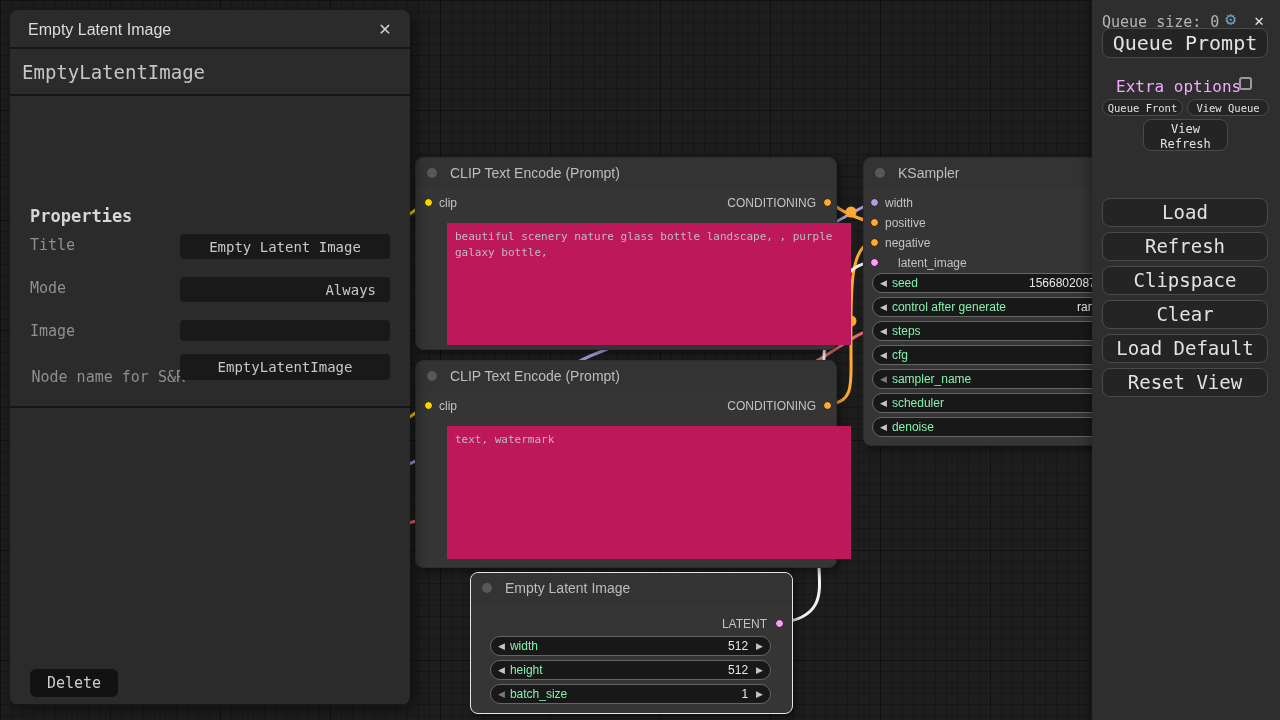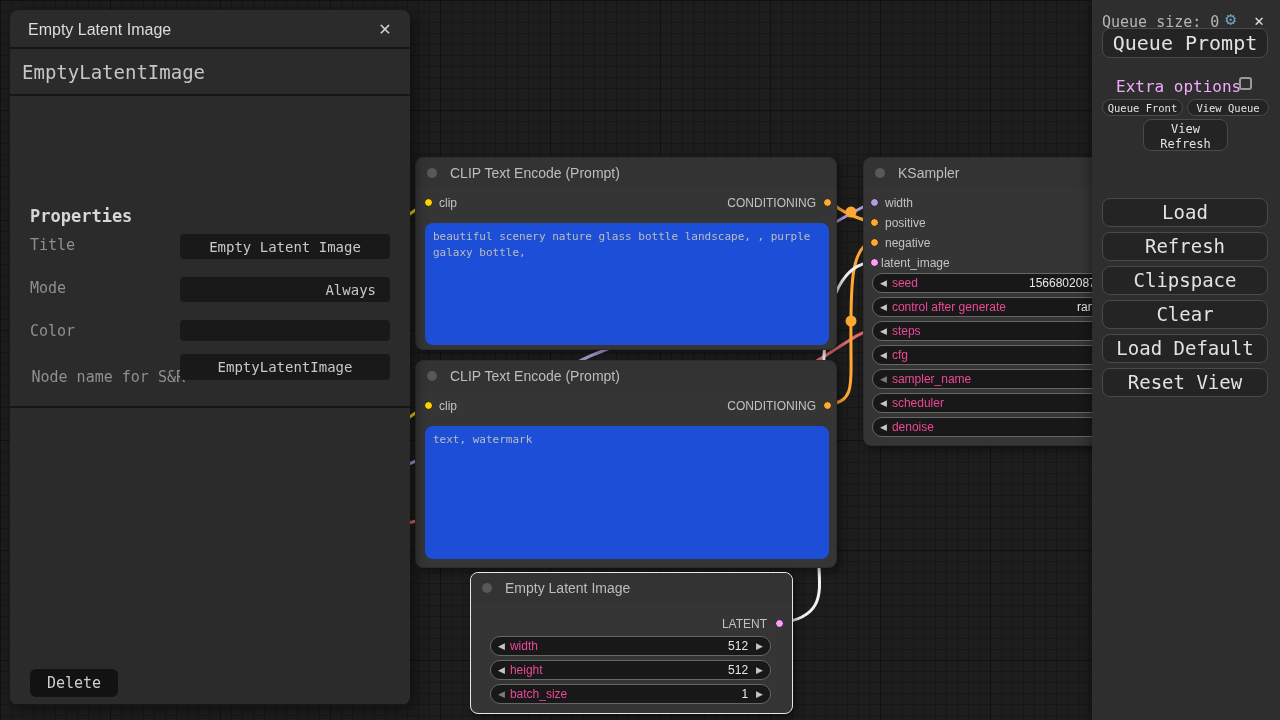--- a/index.html
+++ b/index.html
@@ -45,37 +45,37 @@
     border:1px solid #1a1a1a;
   }
   .port-label { position:absolute; font-size:12px; color:#c2c2c2; white-space:nowrap; }
   .port-label.right { text-align:right; }
   .c-clip  { background:#FFD500; }
   .c-cond  { background:#FFA931; }
   .c-model { background:#B39DDB; }
   .c-latent{ background:#FF9CF9; }
 
   .node-textarea {
-    position:absolute; background:#1d4ed8; border-radius:8px;
+    position:absolute; background:#be185d; border-radius:0;
     font-family:"DejaVu Sans Mono", monospace; font-size:11px; line-height:1.45;
     color:#bdbdbd; padding:6px 8px; resize:none; border:none; overflow:hidden;
-    white-space:pre-wrap; word-break:break-word;
+    white-space:pre-wrap; word-break:break-word;margin-left:22px;
   }
 
   .widget-row {
     position:absolute; height:20px; border-radius:10px;
     background:#181818; border:1px solid #666;
     display:flex; align-items:center; font-size:12px; color:#c9c9c9;
     font-family:"Liberation Sans", sans-serif;
   }
   .widget-row .arr { font-size:9px; color:#c5c5c5; line-height:1; }
   .widget-row .arr.dim { color:#7a7a7a; }
   .widget-row .arr.l { margin-left:7px; }
   .widget-row .arr.r { margin-right:7px; }
-  .widget-row .wlabel { margin-left:5px; color:#ec4899; }
+  .widget-row .wlabel { margin-left:5px; color:#86efac; }
   .widget-row .spacer { flex:1; }
   .widget-row .wval { color:#e8e8e8; margin-right:8px; }
   .widget-row .wval.abs { position:absolute; top:2px; margin:0; }
 
   
   #props {
     position:absolute; left:10px; top:10px; width:400px; height:695px;
     background:#2b2b2b; border-radius:8px; z-index:6;
     box-shadow:4px 4px 14px rgba(0,0,0,.5);
     display:flex; flex-direction:column;
@@ -179,21 +179,21 @@
     <span class="collapse-dot"></span>
     <span>KSampler</span>
   </div>
   <span class="port-dot c-model" style="left:6px; top:40px;"></span>
   <span class="port-label" style="left:21px; top:38px;">width</span>
   <span class="port-dot c-cond" style="left:6px; top:60px;"></span>
   <span class="port-label" style="left:21px; top:58px;">positive</span>
   <span class="port-dot c-cond" style="left:6px; top:80px;"></span>
   <span class="port-label" style="left:21px; top:78px;">negative</span>
   <span class="port-dot c-latent" style="left:6px; top:100px;"></span>
-  <span class="port-label" style="left:17px; top:98px;">latent_image</span>
+  <span class="port-label" style="left:34px; top:98px;">latent_image</span>
 
   <div class="widget-row" style="left:8px; top:115px; width:276px;">
     <span class="arr l">◀</span>
     <span class="wlabel">seed</span>
     <span class="wval abs" style="left:156px;">1566802087</span>
   </div>
   <div class="widget-row" style="left:8px; top:139px; width:276px;">
     <span class="arr l">◀</span>
     <span class="wlabel">control after generate</span>
     <span class="wval abs" style="left:204px;">randomize</span>
@@ -259,21 +259,21 @@
   <div class="props-typerow">EmptyLatentImage</div>
   <div class="props-body">
     <div class="props-heading">Properties</div>
 
     <span class="prop-label" style="top:139px;">Title</span>
     <div class="prop-box" style="top:138px; height:25px;">Empty Latent Image</div>
 
     <span class="prop-label" style="top:182px;">Mode</span>
     <div class="prop-box right" style="top:181px; height:25px;">Always</div>
 
-    <span class="prop-label" style="top:225px;">Color</span>
+    <span class="prop-label" style="top:225px;">Image</span>
     <div class="prop-box" style="top:224px; height:21px;"></div>
 
     <span class="prop-label" style="top:271px;text-align:right;">Node name for S&amp;R</span>
     <div class="prop-box" style="top:258px; height:26px;">EmptyLatentImage</div>
 
     <div class="props-divider" style="top:310px;"></div>
     <div class="props-divider" style="top:608px;"></div>
     <button id="delete-btn">Delete</button>
   </div>
 </div>

